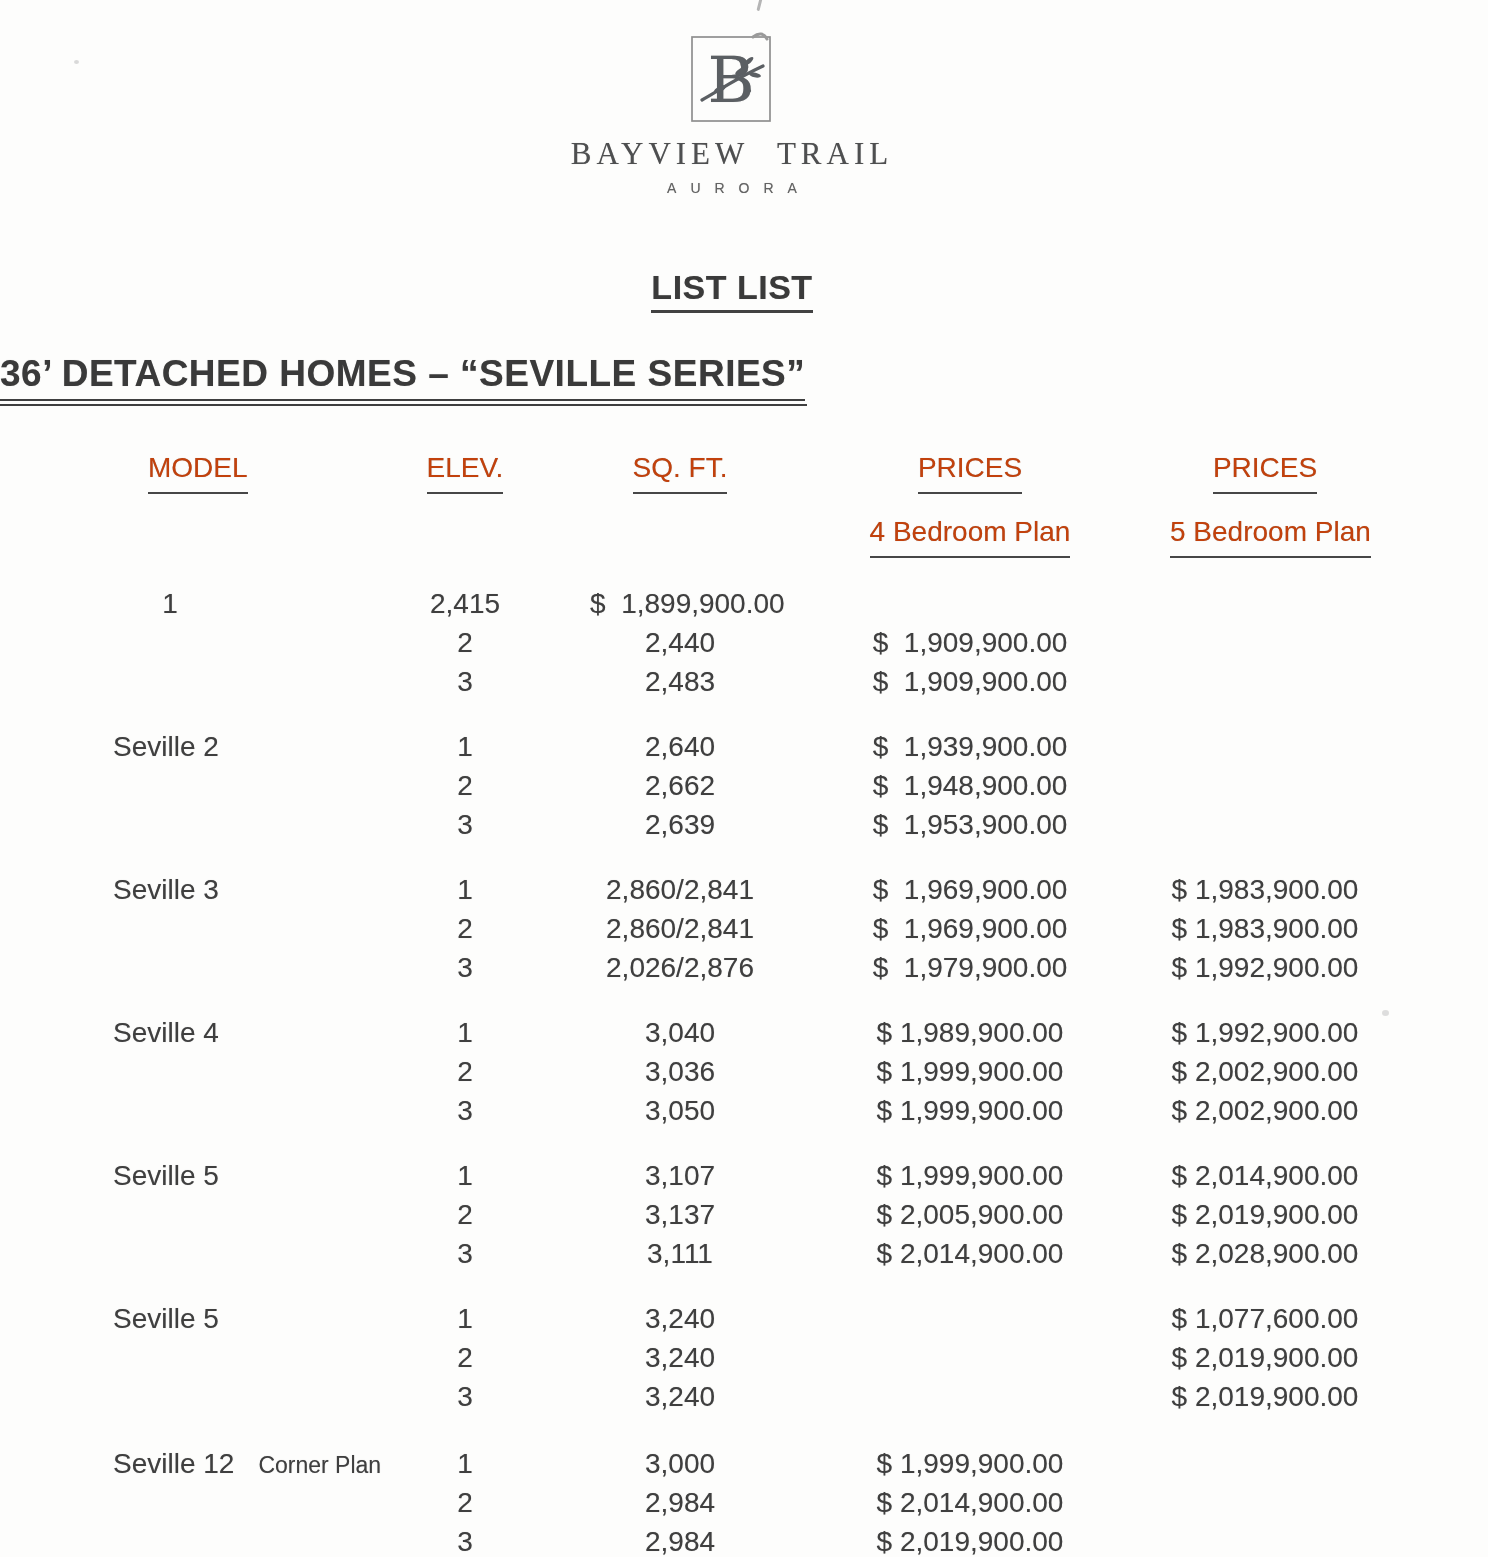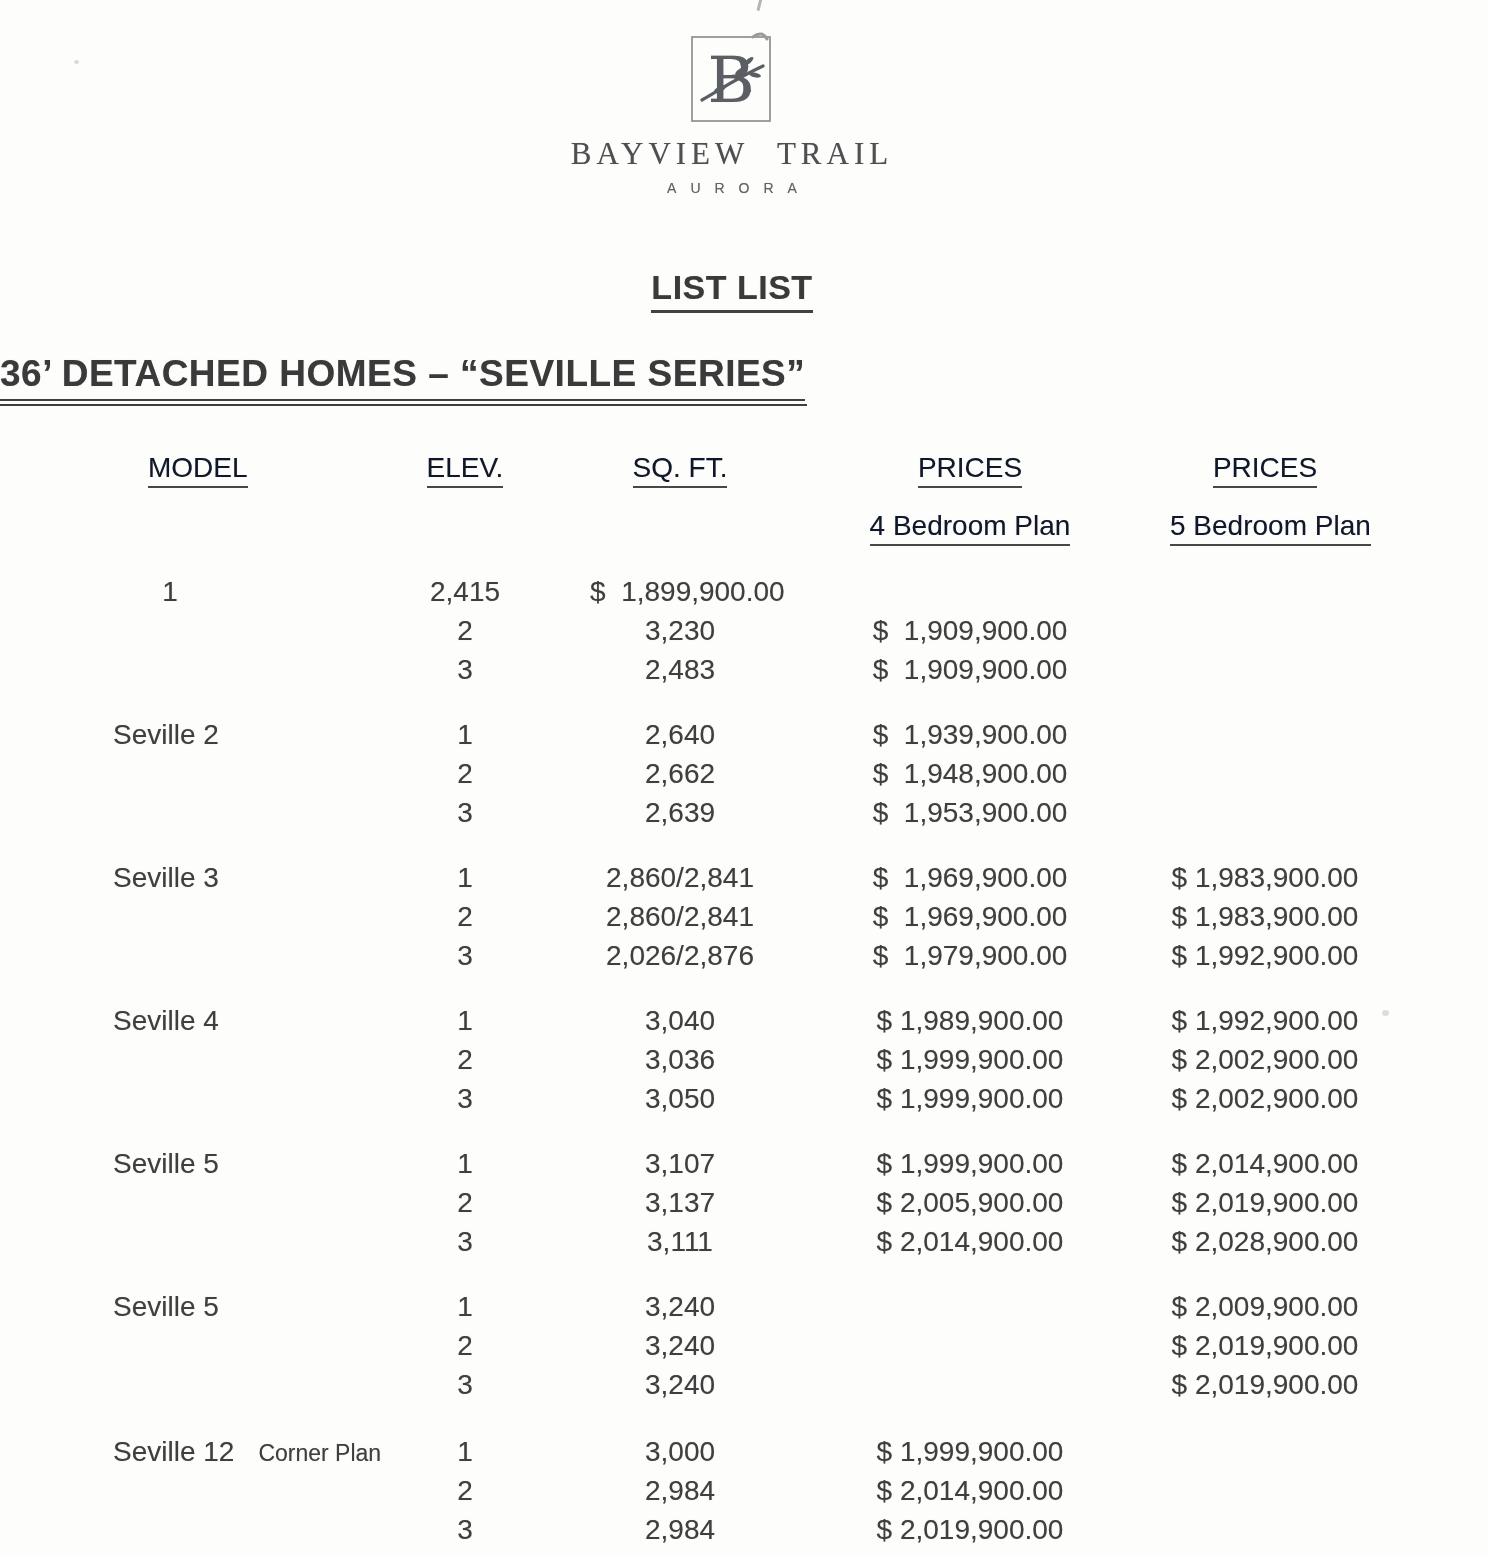--- a/index.html
+++ b/index.html
@@ -47,22 +47,22 @@
     display:grid;
     grid-template-columns:340px 250px 180px 400px 190px;
     align-items:baseline;
   }
   .thr{line-height:33px;}
   .thr.sub{margin-top:21px;text-decoration:underline;}
   .c{white-space:pre;}
   .c.model{padding-left:113px;white-space:nowrap;}
   .c.elev,.c.sqft,.c.p4,.c.p5{text-align:center;}
   .hd{
-    display:inline-block;font-size:28px;color:#0f172a;
-    border-bottom:2px solid #474747;padding-bottom:2px;
+    display:inline-block;font-size:28px;color:#c2410c;
+    border-bottom:2px solid #474747;padding-bottom:8px;
   }
   .hd-model{margin-left:35px;}
   .tbody{margin-top:26px;font-size:28px;}
   .group{margin-top:26px;}
   .group:first-child{margin-top:0;}
   .group.last{margin-top:28px;}
   .group .trow{line-height:39px;height:39px;}
   .mname{font-size:28px;color:#3f3f3f;}
   .mnote{font-size:23px;color:#3f3f3f;margin-left:24px;}
   
@@ -131,21 +131,21 @@
       <div class="group">
         <div class="trow">
           <div class="c elev">1</div>
           <div class="c sqft">2,415</div>
           <div class="c p4">$  1,899,900.00</div>
           <div class="c p5"></div>
         </div>
         <div class="trow">
           <div class="c model"></div>
           <div class="c elev">2</div>
-          <div class="c sqft">3,230</div>
+          <div class="c sqft">2,440</div>
           <div class="c p4">$  1,909,900.00</div>
           <div class="c p5"></div>
         </div>
         <div class="trow">
           <div class="c model"></div>
           <div class="c elev">3</div>
           <div class="c sqft">2,483</div>
           <div class="c p4">$  1,909,900.00</div>
           <div class="c p5"></div>
         </div>
@@ -246,21 +246,21 @@
           <div class="c p5">$ 2,028,900.00</div>
         </div>
       </div>
 
       <div class="group">
         <div class="trow">
           <div class="c model"><span class="mname">Seville 5</span></div>
           <div class="c elev">1</div>
           <div class="c sqft">3,240</div>
           <div class="c p4"></div>
-          <div class="c p5">$ 2,009,900.00</div>
+          <div class="c p5">$ 1,077,600.00</div>
         </div>
         <div class="trow">
           <div class="c model"></div>
           <div class="c elev">2</div>
           <div class="c sqft">3,240</div>
           <div class="c p4"></div>
           <div class="c p5">$ 2,019,900.00</div>
         </div>
         <div class="trow">
           <div class="c model"></div>

